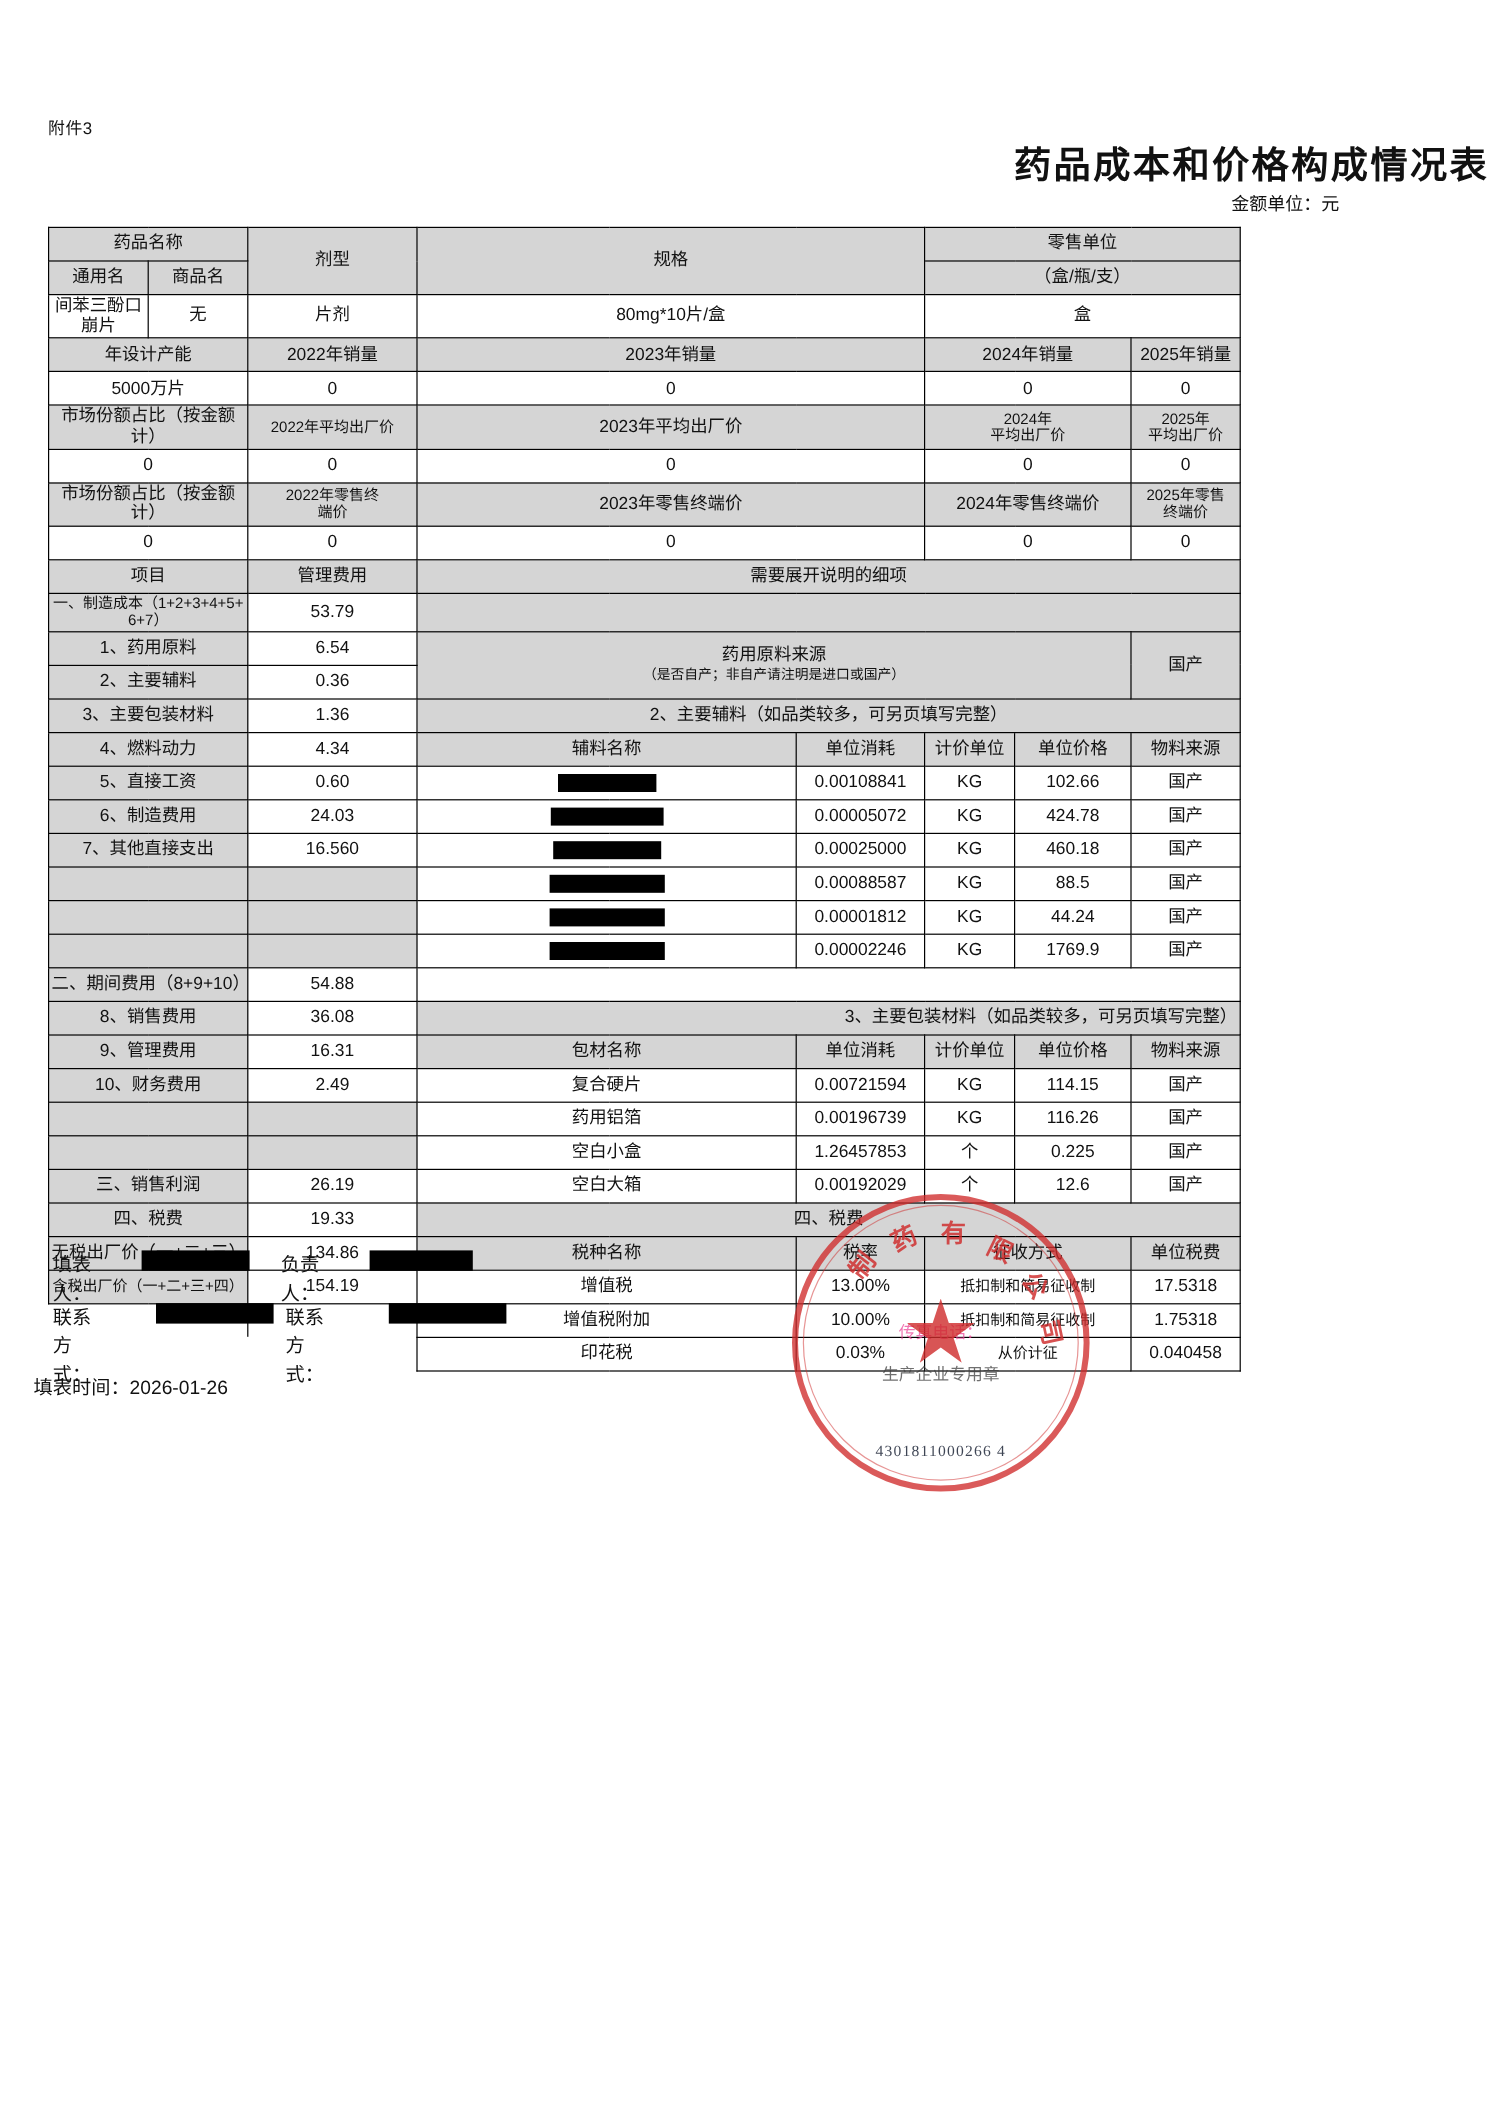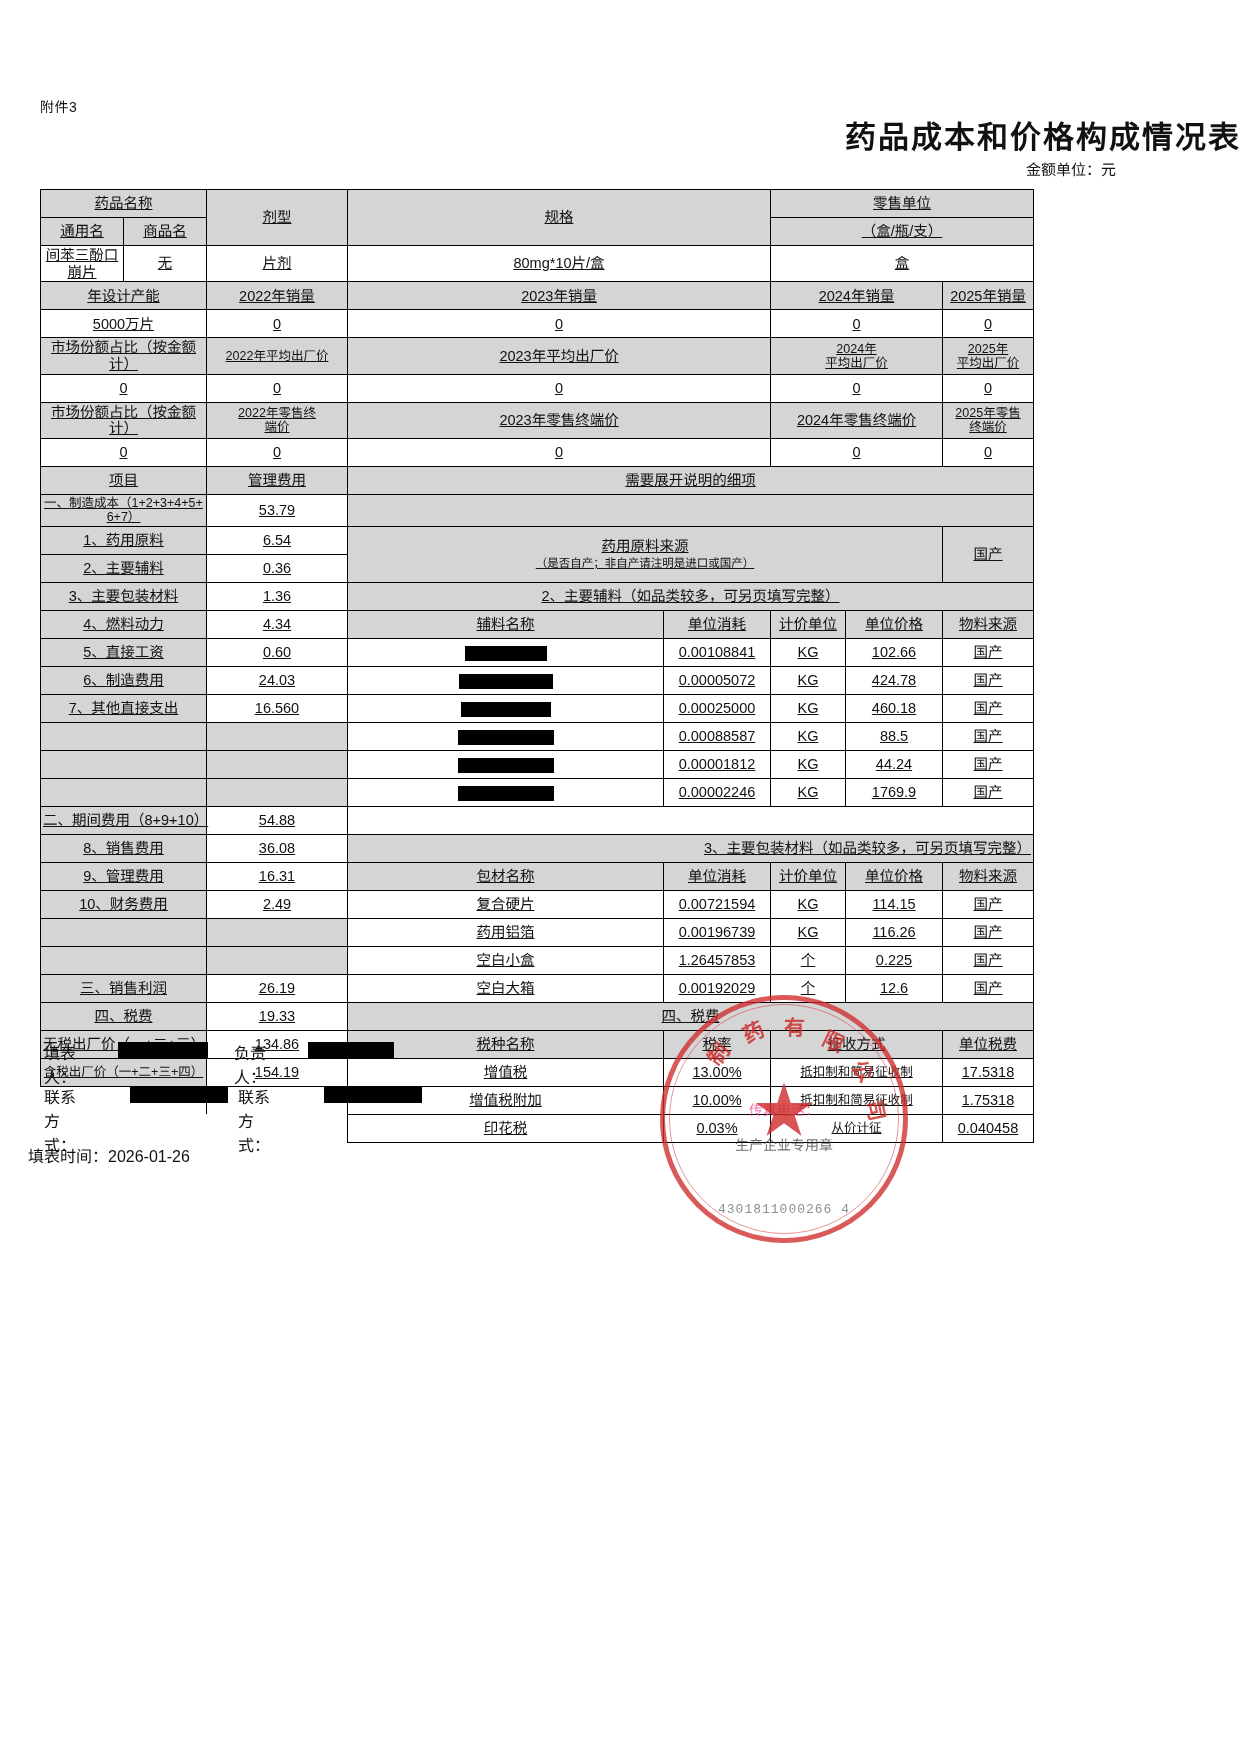--- a/index.html
+++ b/index.html
@@ -48,21 +48,20 @@
   }
   table.main {
     position: absolute;
     left: 40px;
     top: 189px;
     width: 949px;
     border-collapse: collapse;
     table-layout: fixed;
     font-size: 14.5px;
     font-family: "Liberation Sans", sans-serif;
-    text-decoration: underline;
   }
   table.main td {
     border: 1px solid #000;
     text-align: center;
     vertical-align: middle;
     padding: 1px 2px;
     line-height: 1.15;
     height: 25px;
     word-break: break-all;
   }
@@ -158,24 +157,24 @@
     opacity: 0.82;
     font-family: "DejaVu Serif", serif;
     transform-origin: 0 0;
   }
   .seal .seal-num {
     position: absolute;
     left: 50%;
     bottom: 26px;
     transform: translateX(-50%);
     font-size: 13px;
-    color: #737373;
+    color: #0f172a;
     opacity: 0.8;
     letter-spacing: 1px;
-    font-family: Liberation Mono, monospace;
+    font-family: Liberation Serif, serif;
     white-space: nowrap;
   }
   .seal .inner-line {
     position: absolute;
     left: 50%;
     top: 42%;
     transform: translateX(-50%);
     font-size: 14px;
     color: #ec4899;
     opacity: 0.75;

